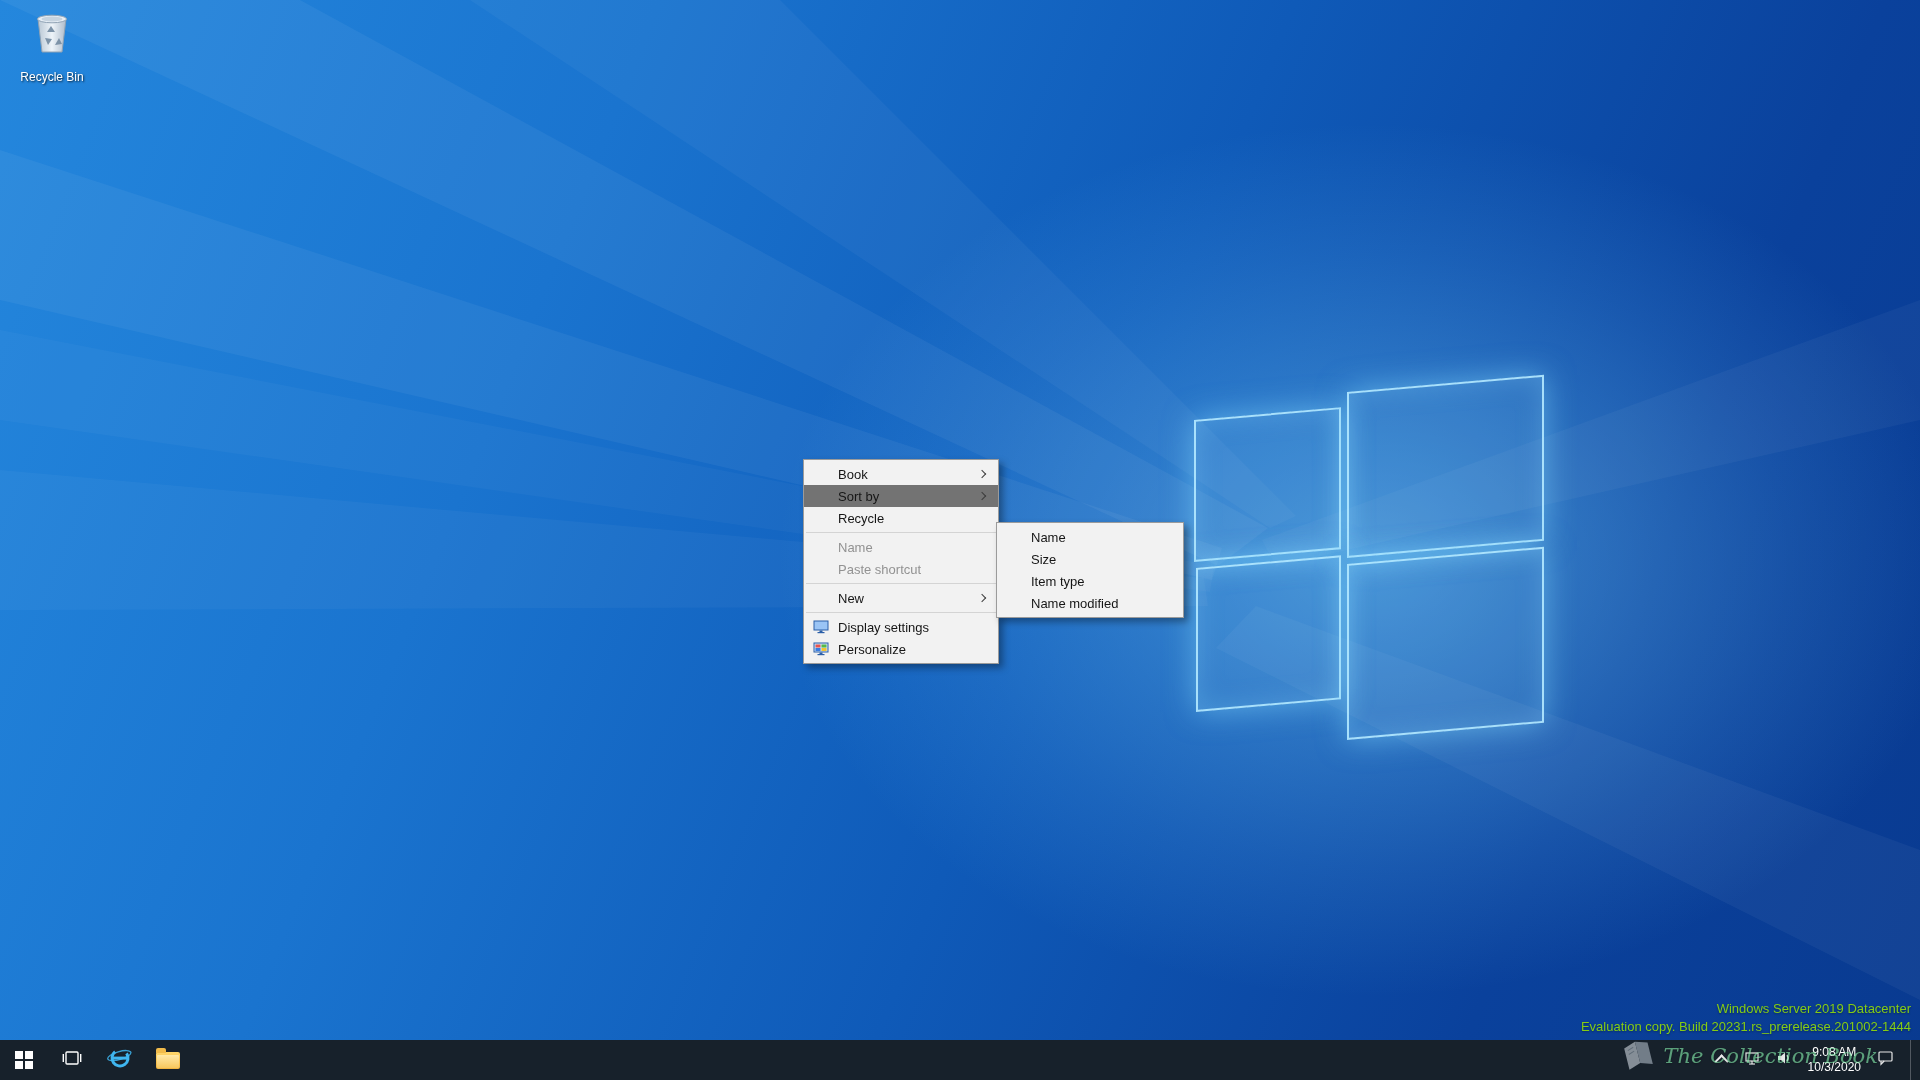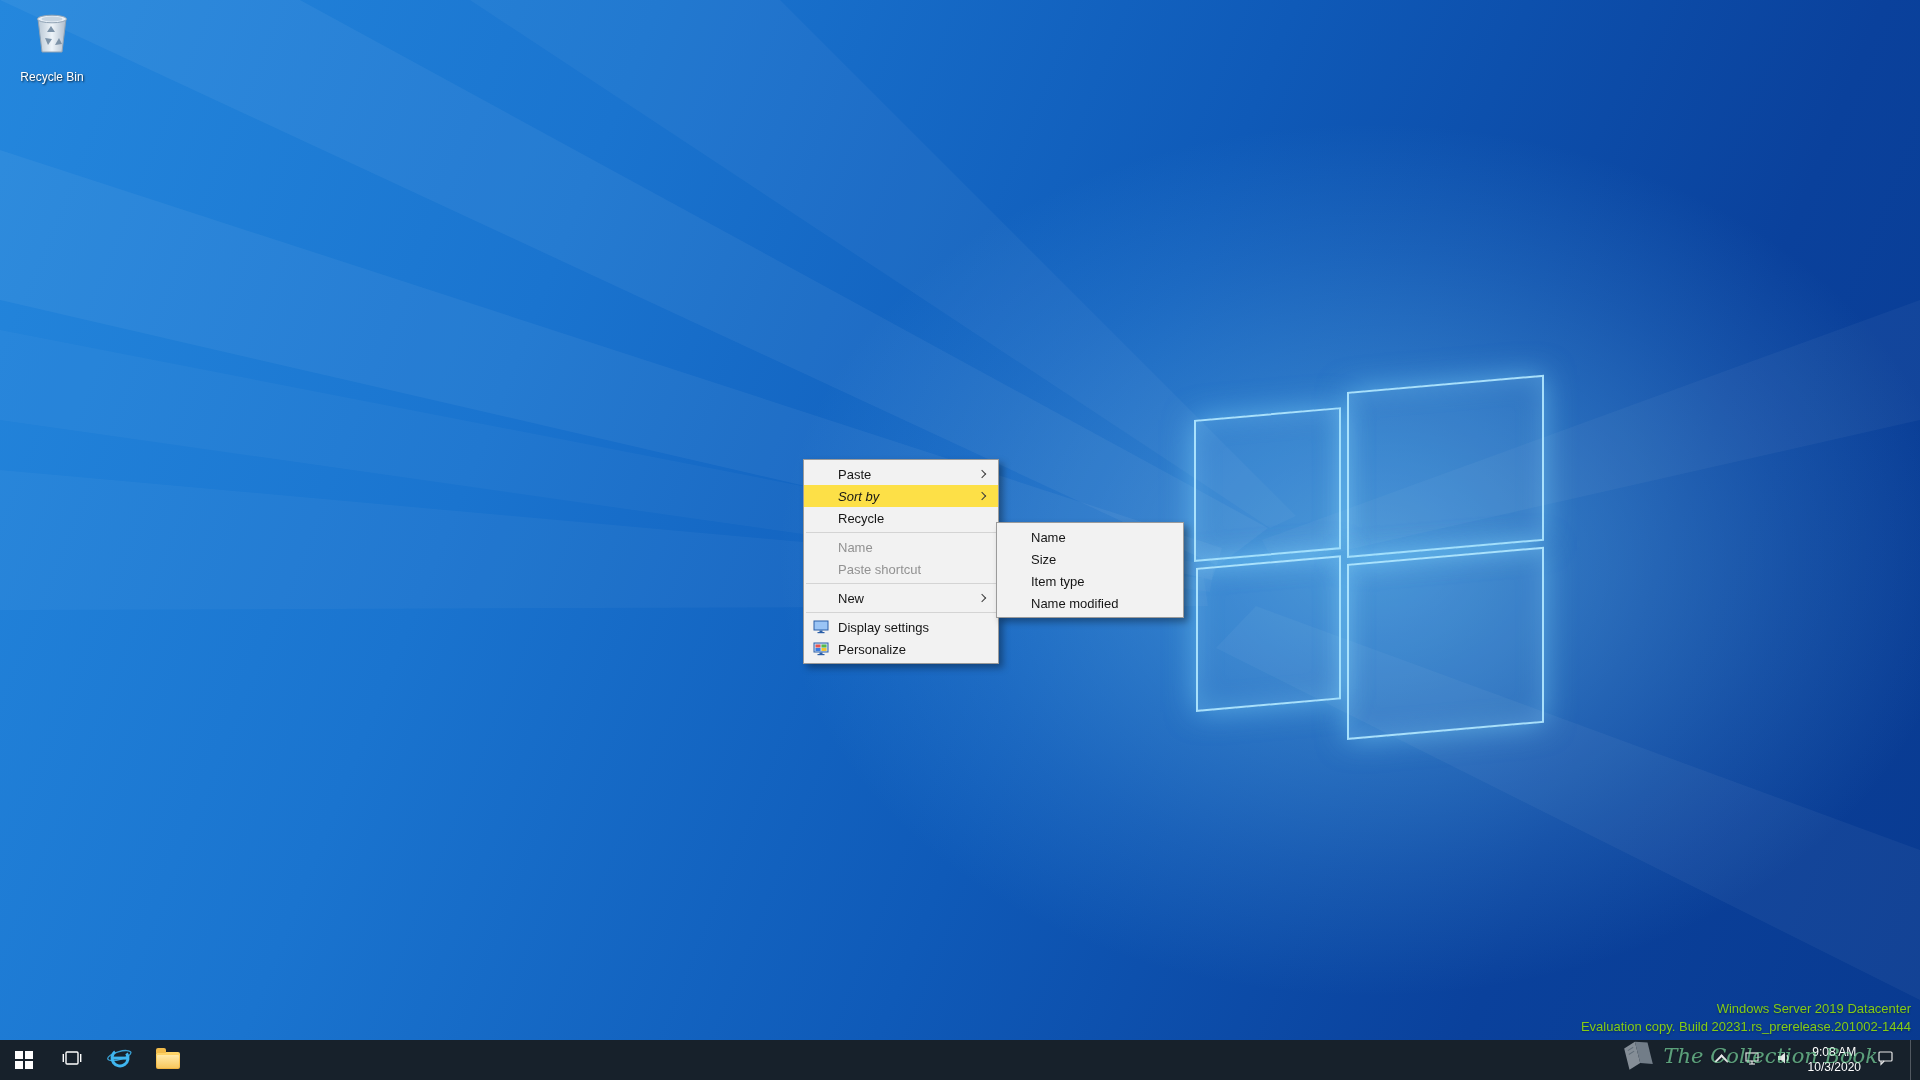--- a/index.html
+++ b/index.html
@@ -51,21 +51,21 @@
     position:absolute;background:#f2f2f2;border:1px solid #9b9b9b;
     box-shadow:4px 4px 7px rgba(0,0,0,0.35);
     padding:3px 0;font-size:13px;color:#161616;z-index:40;
   }
   #main-menu{left:803px;top:459px;width:194px;}
   #sort-submenu{left:996px;top:481px;width:186px;margin-top:41px;}
   .menu-item{
     height:22px;display:flex;align-items:center;position:relative;
     padding-left:34px;padding-right:26px;white-space:nowrap;
   }
-  .menu-item.selected{background:#fde047;font-style:italic;}
+  .menu-item.selected{background:#737373;}
   .menu-item.disabled{color:#929292;}
   .mi-arrow{
     position:absolute;right:13px;top:8px;width:5px;height:5px;
     border-top:1.5px solid #3c3c3c;border-right:1.5px solid #3c3c3c;
     transform:rotate(45deg);
   }
   .mi-icon{position:absolute;left:9px;top:4px;width:16px;height:14px;}
   .menu-sep{height:1px;background:#d4d4d4;margin:3px 2px;}
 
   
@@ -158,21 +158,21 @@
   <span class="label">Recycle Bin</span>
 </div>
 
 <div class="edition-watermark">
   <div>Windows Server 2019 Datacenter</div>
   <div>Evaluation copy. Build 20231.rs_prerelease.201002-1444</div>
 </div>
 
 <div class="ctx-menu" id="main-menu">
   <div class="menu-item">
-    <span>Paste</span>
+    <span>Book</span>
     <span class="mi-arrow"></span>
   </div>
   <div class="menu-item selected">
     <span>Sort by</span>
     <span class="mi-arrow"></span>
   </div>
   <div class="menu-item">
     <span>Recycle</span>
   </div>
   <div class="menu-sep"></div>

